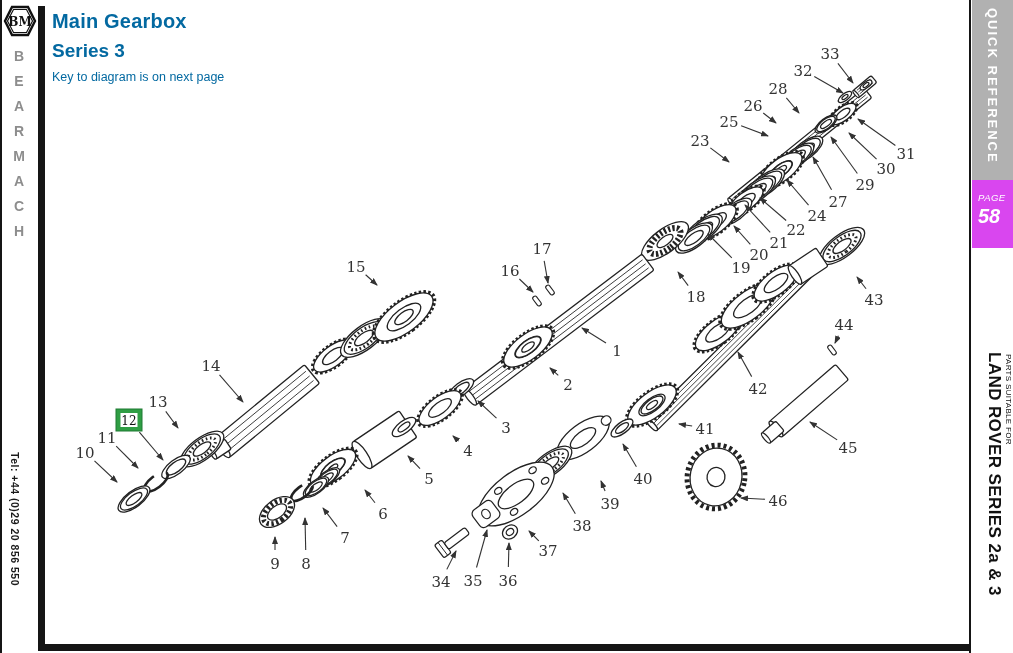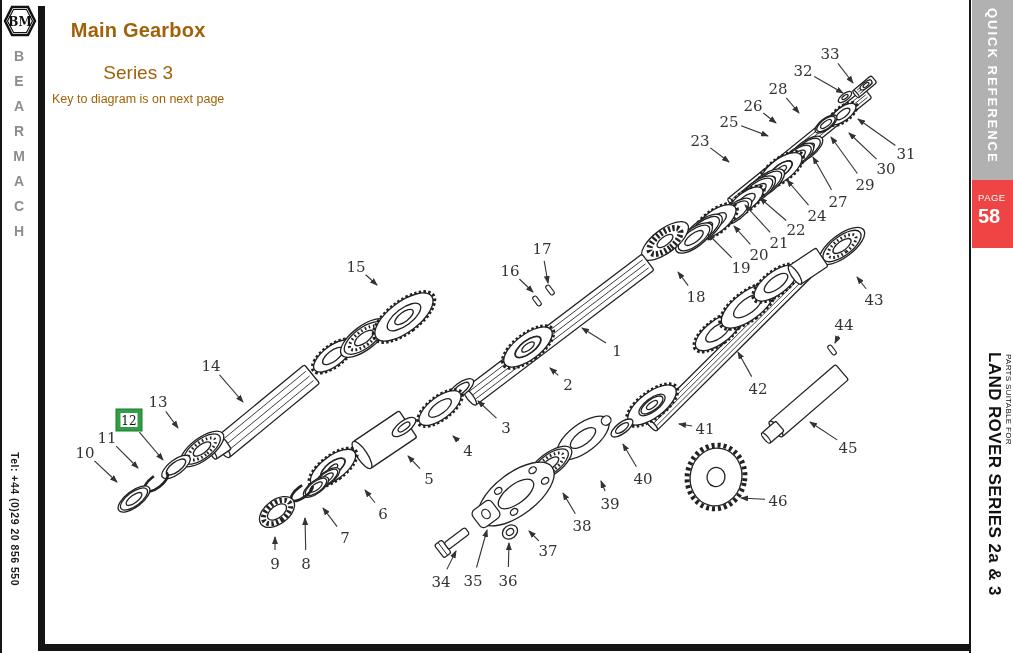--- a/index.html
+++ b/index.html
@@ -6,30 +6,30 @@
   body{width:1013px;height:653px;position:relative;background:#fff;overflow:hidden;
        font-family:"Liberation Sans",sans-serif;}
   .ledge{position:absolute;left:0;top:0;width:2px;height:653px;background:#151515;}
   .vline{position:absolute;left:38px;top:6px;width:7px;height:645px;background:#151515;}
   .bbar{position:absolute;left:38px;top:644px;width:931px;height:7px;background:#151515;}
   .logo{position:absolute;left:3px;top:5px;text-align:center;}
   .letters{position:absolute;left:0;top:44px;width:38px;text-align:center;}
   .letters div{font-size:14px;font-weight:bold;color:#8d8d8d;line-height:25px;height:25px;}
   .tel{position:absolute;left:9px;top:452px;writing-mode:vertical-rl;
        font-size:10.5px;font-weight:bold;letter-spacing:.5px;color:#1a1a1a;white-space:nowrap;}
-  .header{position:absolute;left:52px;top:19px;color:#a16207;text-align:center;}
+  .header{position:absolute;left:52px;top:10px;color:#0369a1;}
   .title{font-size:20px;font-weight:bold;letter-spacing:.2px;}
-  .subtitle{font-size:19px;font-weight:normal;margin-top:20px;}
+  .subtitle{font-size:19px;font-weight:bold;margin-top:7px;}
   .note{font-size:12.5px;font-weight:normal;margin-top:8px;}
   .rdiv{position:absolute;left:969px;top:0;width:2px;height:653px;background:#151515;}
   .qr{position:absolute;left:972px;top:0;width:41px;height:180px;background:#b1b1b1;}
   .qr span{writing-mode:vertical-rl;display:block;margin:8px auto 0;color:#fff;
            font-size:13px;font-weight:bold;letter-spacing:2px;white-space:nowrap;}
-  .pagebox{position:absolute;left:972px;top:180px;width:41px;height:68px;background:#ef4444;
-           color:#fff;box-sizing:border-box;padding:12px 0 0 6px;}
+  .pagebox{position:absolute;left:972px;top:180px;width:41px;height:68px;background:#d946ef;
+           color:#fff;box-sizing:border-box;padding:12px 0 0 6px;font-style:italic;}
   .pagebox .pl{font-size:9.5px;letter-spacing:.5px;}
   .pagebox .pn{font-size:20px;font-weight:bold;margin-top:2px;}
   .landrover{position:absolute;left:970px;top:352px;width:43px;height:300px;writing-mode:vertical-rl;}
   .landrover .small{font-size:8px;letter-spacing:.3px;color:#111;padding-top:2px;white-space:nowrap;}
   .landrover .big{font-size:17px;font-weight:bold;letter-spacing:.4px;color:#111;white-space:nowrap;}
   svg text{user-select:none;}
 </style>
 </head>
 <body>
 

